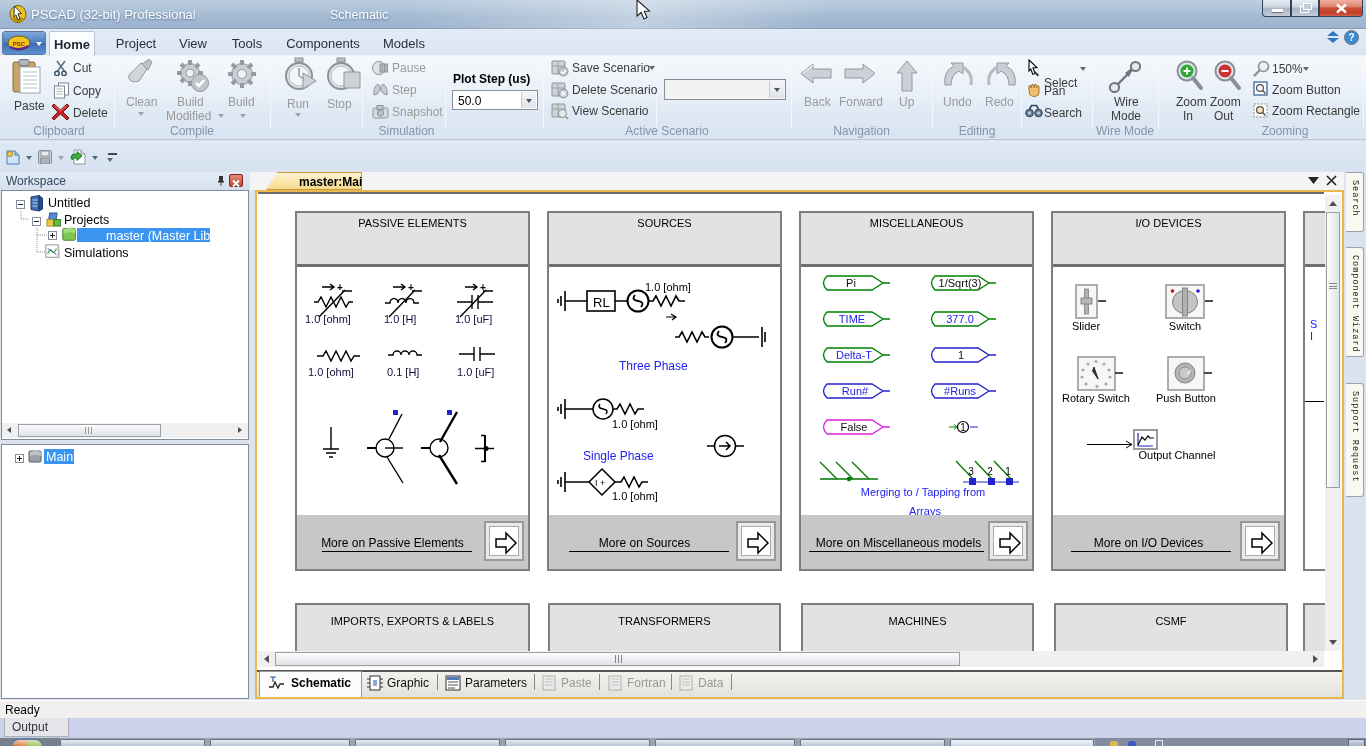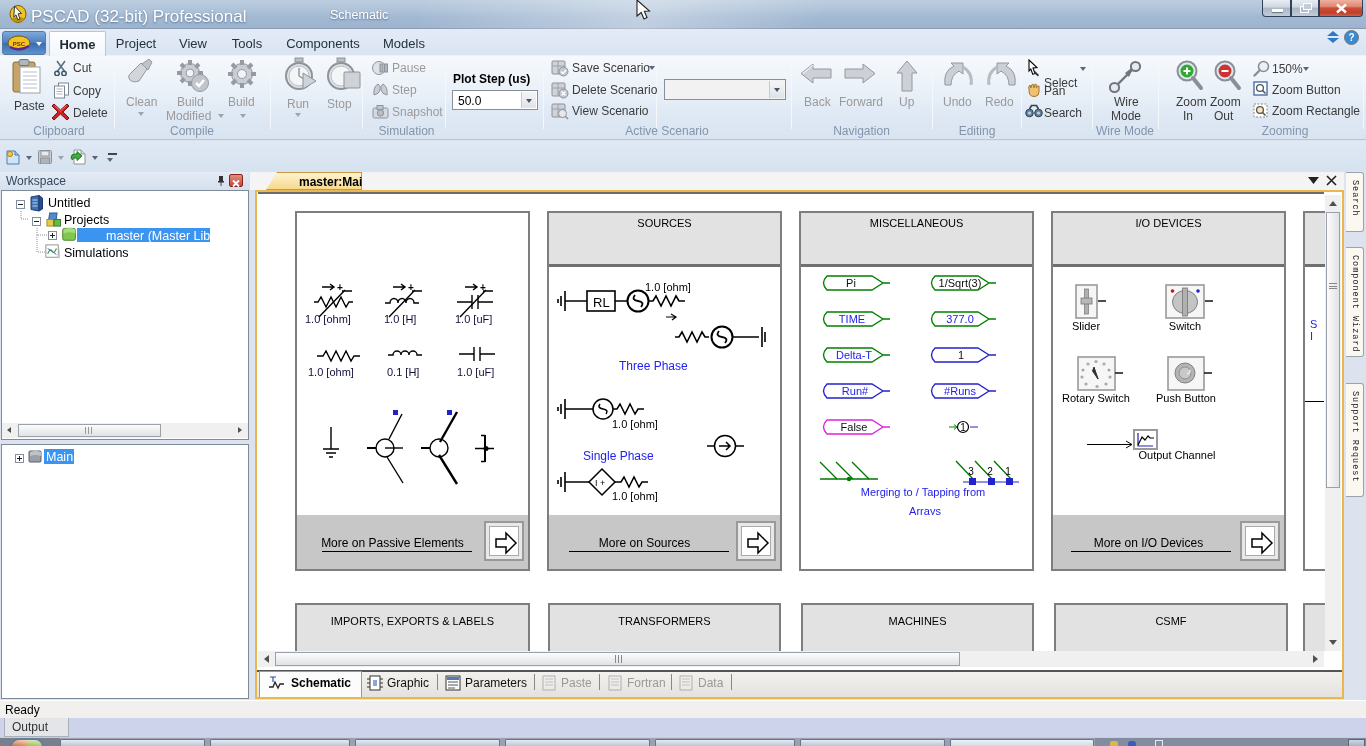--- a/index.html
+++ b/index.html
@@ -5,21 +5,21 @@
 * { margin:0; padding:0; box-sizing:border-box; }
 html,body { width:1366px; height:746px; overflow:hidden; }
 body { font-family:"Liberation Sans", sans-serif; position:relative; background:#dce3ee; }
 .abs { position:absolute; }
 
 
 #titlebar { left:0; top:0; width:1366px; height:29px; border-bottom:1px solid #8a9ab0;
   background:linear-gradient(180deg,#bccddf 0%,#adc2d8 40%,#a3b9d2 60%,#9db4cf 100%); }
 #titlebar .streak { left:420px; top:0; width:500px; height:29px;
   background:linear-gradient(115deg, rgba(255,255,255,0) 0%, rgba(255,255,255,.35) 45%, rgba(255,255,255,0) 80%); }
-#apptitle { left:31px; top:7px; color:#fff; font-size:17px; text-shadow:0 1px 2px rgba(40,70,110,.6); }
+#apptitle { left:31px; top:7px; color:#fff; font-size:13px; text-shadow:0 1px 2px rgba(40,70,110,.6); }
 #doctitle { left:330px; top:8px; color:#fff; font-size:12.5px; text-shadow:0 1px 2px rgba(40,70,110,.6); }
 #appicon { left:9px; top:4px; width:18px; height:19px; }
 
 
 #winbtns { left:1262px; top:0; width:101px; height:18px; }
 .wbtn { position:absolute; top:0; height:17px; border:1px solid #30415c; border-top:none; }
 #btnmin { left:0; width:29px; border-radius:0 0 0 4px;
   background:linear-gradient(180deg,#e8edf3 0%,#cdd6e0 45%,#aab6c6 50%,#c3cdd9 100%); }
 #btnmax { left:29px; width:28px;
   background:linear-gradient(180deg,#e8edf3 0%,#cdd6e0 45%,#aab6c6 50%,#c3cdd9 100%); }
@@ -137,21 +137,21 @@
 
 <div class="abs" id="tabrow"></div>
 <div class="abs" id="appbtn">
   <svg style="position:absolute; left:4px; top:3px;" width="26" height="17" viewBox="0 0 26 17">
     <ellipse cx="12" cy="8" rx="11" ry="7" fill="#f2c421" stroke="#7a5c00"></ellipse>
     <path d="M3 12 Q12 17 22 11" fill="none" stroke="#5a2a8a" stroke-width="2.5"></path>
     <text x="12" y="10.5" text-anchor="middle" font-size="6" font-weight="bold" fill="#7a2a00" font-family="Liberation Sans">PSC</text>
   </svg>
   <div class="dda" style="left:33px; top:10px; border-top-color:#fff;"></div>
 </div>
-<div class="rtab sel" style="left:49px; width:57px;">Home</div>
+<div class="rtab sel" style="left:49px; width:46px;">Home</div>
 <div class="rtab" style="left:110px; width:52px;">Project</div>
 <div class="rtab" style="left:169px; width:48px;">View</div>
 <div class="rtab" style="left:224px; width:46px;">Tools</div>
 <div class="rtab" style="left:277px; width:92px;">Components</div>
 <div class="rtab" style="left:376px; width:56px;">Models</div>
 
 <div class="abs" id="ribbon"></div>
 
 <div class="gsep" style="left:114px"></div>
 <div class="gsep" style="left:270px"></div>
@@ -500,20 +500,23 @@
 <div class="abs" id="canvastopline"></div>
 
 <svg class="abs" style="left:1308px; top:177px;" width="11" height="7" viewBox="0 0 11 7">
     <path d="M0 0h11L5.5 7Z" fill="#222"></path>
   </svg>
 <svg class="abs" style="left:1326px; top:175px;" width="11" height="11" viewBox="0 0 11 11">
     <path d="M1 1l9 9M10 1l-9 9" stroke="#222" stroke-width="1.6"></path>
   </svg>
 
 <div class="libbox" style="left:295px; top:211px; width:235px; height:360px;">
+  <div class="libhead">
+      <span>PASSIVE ELEMENTS</span>
+    </div>
   <div class="libfoot">
     <div class="mo" style="left:-20px;">More on Passive Elements</div>
     <div class="ul" style="left:25px; width:150px;"></div>
     <div class="abtn" style="right:4px; top:6px;">
         <div class="inner"></div>
       <svg class="abs" style="left:8px; top:7px;" width="24" height="26" viewBox="0 0 24 26">
           <path d="M2 9 L12 9 L12 3 L22 13 L12 23 L12 17 L2 17 Z" fill="#fff" stroke="#000" stroke-width="1.5"></path>
         </svg>
     </div>
   </div>
@@ -641,20 +644,30 @@
       <path d="M170 179 h11 m-4 -4 l4 4 l-4 4"></path>
       <path d="M187 179 h8"></path>
     </g>
   </svg>
 </div>
 
 <div class="libbox" style="left:799px; top:211px; width:235px; height:360px;">
   <div class="libhead">
       <span>MISCELLANEOUS</span>
     </div>
+  <div class="libfoot">
+    <div class="mo" style="left:-18px;">More on Miscellaneous models</div>
+    <div class="ul" style="left:8px; width:175px;"></div>
+    <div class="abtn" style="right:4px; top:6px;">
+        <div class="inner"></div>
+      <svg class="abs" style="left:8px; top:7px;" width="24" height="26" viewBox="0 0 24 26">
+          <path d="M2 9 L12 9 L12 3 L22 13 L12 23 L12 17 L2 17 Z" fill="#fff" stroke="#000" stroke-width="1.5"></path>
+        </svg>
+    </div>
+  </div>
   <svg class="abs" style="left:0; top:54px;" width="231" height="248" viewBox="0 0 231 248">
 
     <g font-size="11" font-family="Liberation Sans" text-anchor="middle">
 
       <g stroke="#008000" fill="none" stroke-width="1.3">
         <path d="M26 9 q-7 7 0 14 h45 l11 -7 l-11 -7 Z M82 16 h7"></path>
         <path d="M134 9 q-7 7 0 14 h43 l11 -7 l-11 -7 Z M188 16 h7"></path>
         <path d="M26 45 q-7 7 0 14 h45 l11 -7 l-11 -7 Z M82 52 h7"></path>
         <path d="M134 45 q-7 7 0 14 h43 l11 -7 l-11 -7 Z M188 52 h7"></path>
         <path d="M26 81 q-7 7 0 14 h45 l11 -7 l-11 -7 Z M82 88 h7"></path>

